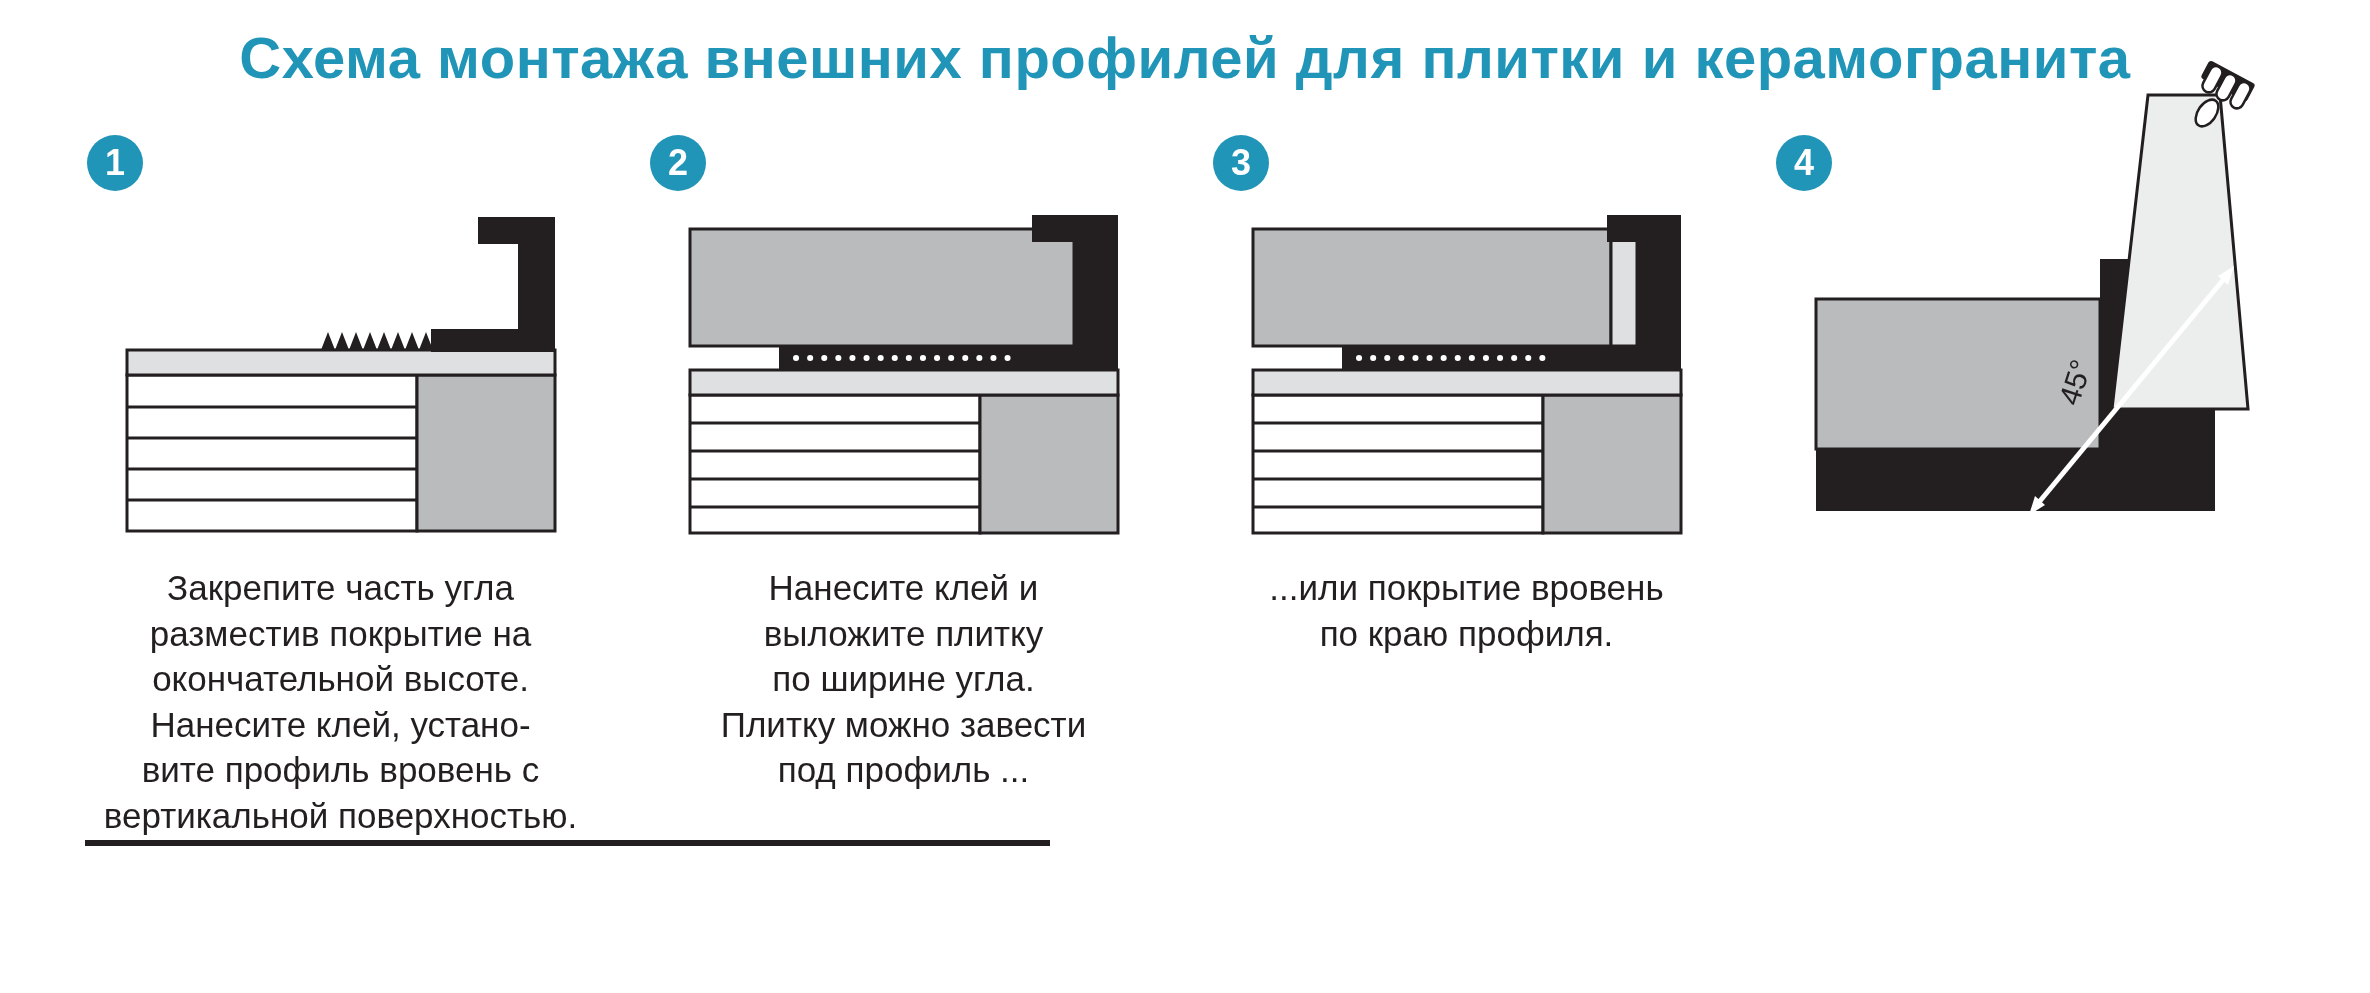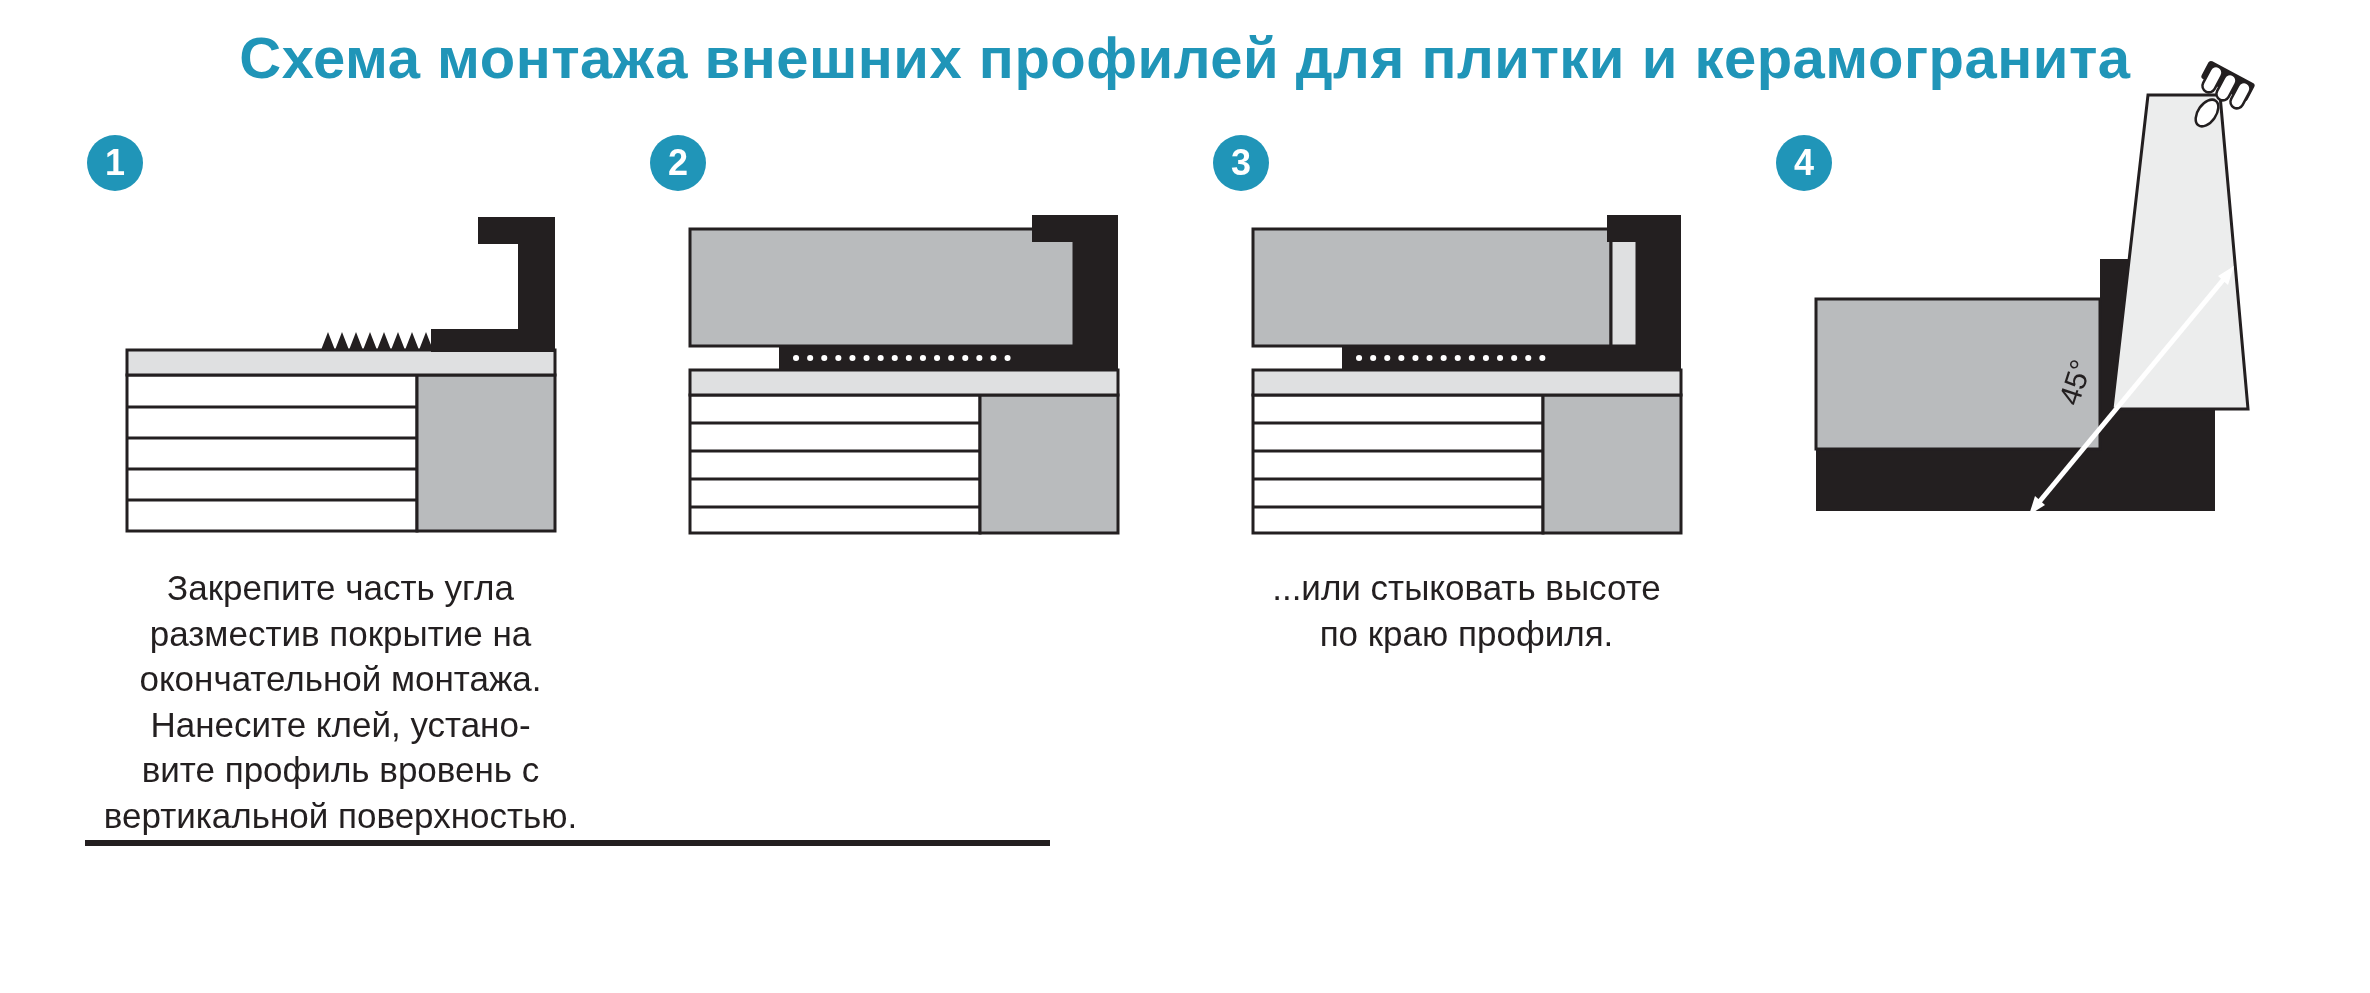--- a/index.html
+++ b/index.html
@@ -109,21 +109,21 @@
           <rect class="gray" x="296" y="176" width="138" height="156"></rect>
           <rect class="light" x="6" y="151" width="428" height="25"></rect>
           <path class="ink" d="M200,151 L207,133 L214,151 L221,133 L228,151 L235,133 L242,151 L249,133 L256,151 L263,133 L270,151 L277,133 L284,151 L291,133 L298,151 L305,133 L312,151 Z"></path>
           <rect class="ink" x="310" y="130" width="124" height="23"></rect>
           <rect class="ink" x="397" y="18" width="37" height="135"></rect>
           <rect class="ink" x="357" y="18" width="77" height="27"></rect>
         </svg>
       </div>
       <p class="caption">Закрепите часть угла
 разместив покрытие на
-окончательной монтажа.
+окончательной высоте.
 Нанесите клей, устано-
 вите профиль вровень с
 вертикальной поверхностью.</p>
     </section>
 
     <section class="step">
       <div class="badge">2</div>
       <div class="diagram">
         <svg width="440" height="340" viewBox="0 0 440 340">
           <rect class="white-f" x="6" y="196" width="290" height="138"></rect>
@@ -133,20 +133,25 @@
           <line class="subline" x1="6" y1="308" x2="296" y2="308"></line>
           <rect class="gray" x="296" y="196" width="138" height="138"></rect>
           <rect class="light" x="6" y="171" width="428" height="25"></rect>
           <rect class="ink" x="95" y="147" width="339" height="24"></rect>
           <line x1="112" y1="159" x2="330" y2="159" stroke="#ffffff" stroke-width="6" stroke-linecap="round" stroke-dasharray="0.1 14"></line>
           <rect class="gray" x="6" y="30" width="384" height="117"></rect>
           <rect class="ink" x="390" y="16" width="44" height="155"></rect>
           <rect class="ink" x="348" y="16" width="86" height="27"></rect>
         </svg>
       </div>
+      <p class="caption">Нанесите клей и
+выложите плитку
+по ширине угла.
+Плитку можно завести
+под профиль ...</p>
     </section>
 
     <section class="step">
       <div class="badge">3</div>
       <div class="diagram">
         <svg width="440" height="340" viewBox="0 0 440 340">
           <rect class="white-f" x="6" y="196" width="290" height="138"></rect>
           <line class="subline" x1="6" y1="224" x2="296" y2="224"></line>
           <line class="subline" x1="6" y1="252" x2="296" y2="252"></line>
           <line class="subline" x1="6" y1="280" x2="296" y2="280"></line>
@@ -154,21 +159,21 @@
           <rect class="gray" x="296" y="196" width="138" height="138"></rect>
           <rect class="light" x="6" y="171" width="428" height="25"></rect>
           <rect class="ink" x="95" y="147" width="339" height="24"></rect>
           <line x1="112" y1="159" x2="300" y2="159" stroke="#ffffff" stroke-width="6" stroke-linecap="round" stroke-dasharray="0.1 14"></line>
           <rect class="gray" x="6" y="30" width="358" height="117"></rect>
           <rect class="light" x="364" y="30" width="26" height="117"></rect>
           <rect class="ink" x="390" y="16" width="44" height="155"></rect>
           <rect class="ink" x="360" y="16" width="74" height="27"></rect>
         </svg>
       </div>
-      <p class="caption">...или стыковать высоте
+      <p class="caption">...или покрытие вровень
 по краю профиля.</p>
     </section>
 
     <section class="step step-4">
       <div class="badge">4</div>
       <div class="diagram">
         <svg width="440" height="470" viewBox="0 0 440 470">
           <rect class="ink" x="290" y="190" width="115" height="252"></rect>
           <rect class="ink" x="6" y="380" width="399" height="62"></rect>
           <rect class="gray" x="6" y="230" width="284" height="150"></rect>

